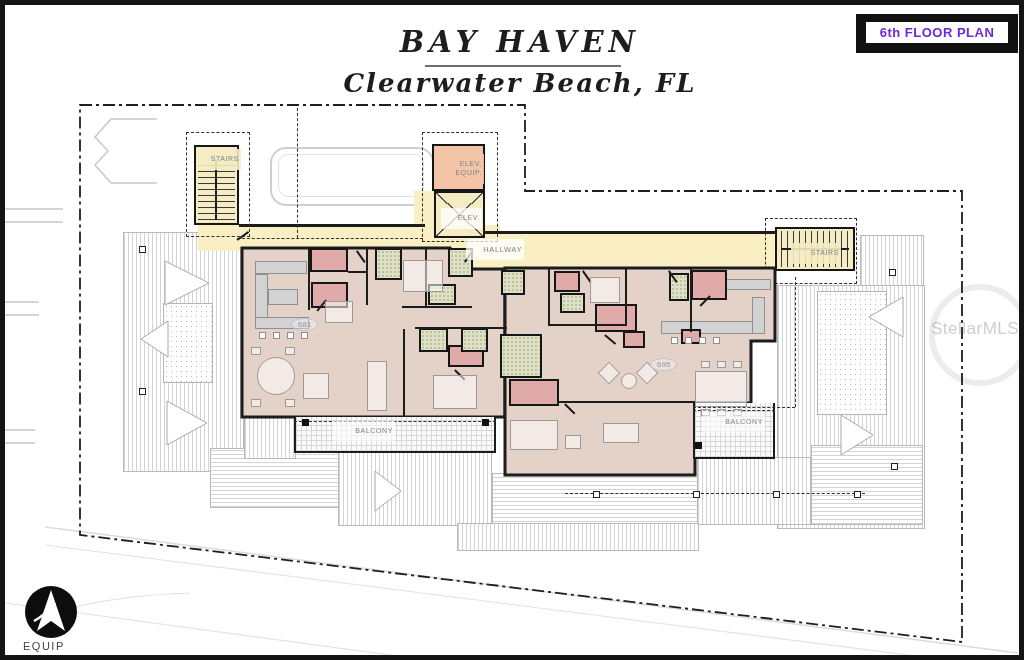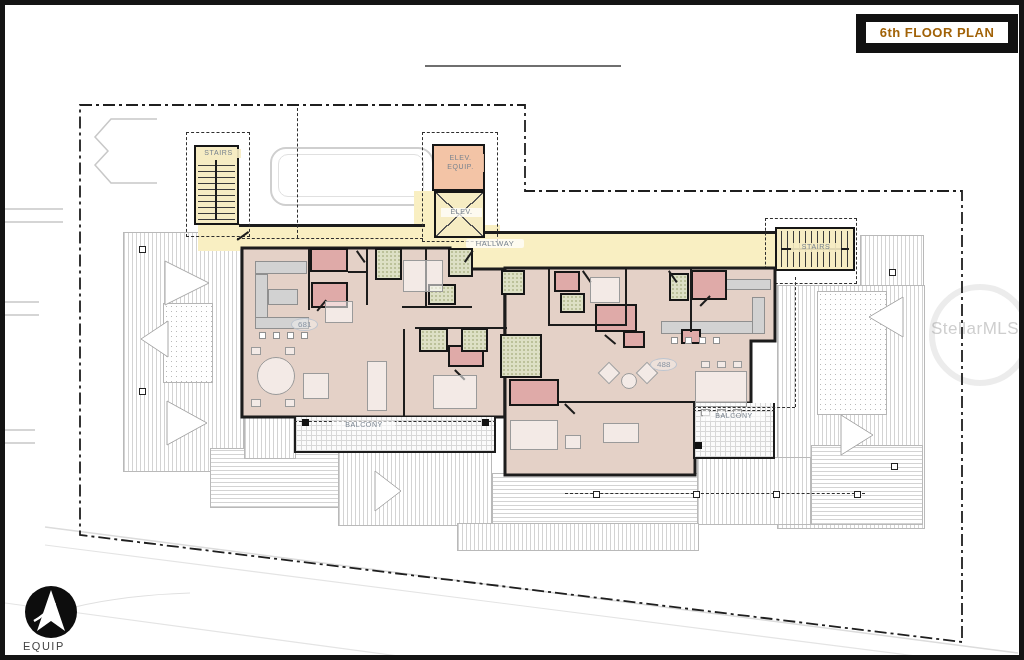--- a/index.html
+++ b/index.html
@@ -42,38 +42,38 @@
   .door{position:absolute;width:14px;height:1.5px;background:#1c1c1c;transform-origin:left center;}
   .furn{position:absolute;border:1px solid #9a9a9a;background:rgba(255,255,255,0.55);box-sizing:border-box;}
   .furn.circle{border-radius:50%;}
   .furn.diamond{transform:rotate(45deg);}
   .sq{position:absolute;width:7px;height:7px;border:1.2px solid #222;background:#fff;box-sizing:border-box;}
   .post{position:absolute;width:7px;height:7px;background:#111;}
   .stool{position:absolute;width:7px;height:7px;border:1px solid #8f8f8f;background:#fff;box-sizing:border-box;}
   .tick{position:absolute;background:#d5d5d5;height:1.5px;}
 
   
-  .lbl{position:absolute;color:#77828e;font-size:7px;letter-spacing:0.6px;text-align:center;
-       background:rgba(255,255,255,0.75);line-height:1.25;white-space:nowrap;padding:0 2px;}
+  .lbl{position:absolute;color:#77828e;font-size:7px;letter-spacing:0.6px;text-align:right;
+       background:rgba(255,255,255,0.75);line-height:1.25;white-space:nowrap;padding:6px 2px;}
   .lbl.onfill{background:rgba(246,236,195,0.9);}
   .unitnum{position:absolute;color:#8b96a4;font-size:8px;border:1px solid #bcc4cf;border-radius:50%;
        padding:1px 6px;background:rgba(255,255,255,0.35);}
 
   
   .title{position:absolute;left:300px;top:20px;width:430px;text-align:center;
        font-family:"DejaVu Serif",serif;font-style:italic;font-weight:700;font-size:29px;
        letter-spacing:5px;color:#1d1d1d;}
   .underline{position:absolute;left:420px;top:60px;width:196px;height:2px;background:#6f6f6f;}
   .subtitle{position:absolute;left:320px;top:63px;width:390px;text-align:center;
        font-family:"DejaVu Serif",serif;font-style:italic;font-weight:700;font-size:26px;
        letter-spacing:2px;color:#1d1d1d;}
   .sheetbox-outer{position:absolute;left:851px;top:9px;width:162px;height:39px;background:#111;}
   .sheetbox-inner{position:absolute;left:859px;top:15px;width:146px;height:25px;background:#fff;
        border:2px solid #111;box-sizing:border-box;text-align:center;font-weight:bold;
-       font-size:13px;line-height:21px;color:#a16207;letter-spacing:0.5px;}
+       font-size:13px;line-height:21px;color:#6d28d9;letter-spacing:0.5px;}
   .watermark{position:absolute;left:926px;top:314px;font-size:17px;color:rgba(165,165,165,0.55);
        letter-spacing:0.5px;}
   .northtxt{position:absolute;left:18px;top:635px;font-size:11px;color:#444;letter-spacing:1.5px;}
 </style>
 </head>
 <body>
 
 <div id="canvas">
 
   <svg class="layer">
@@ -261,23 +261,25 @@
       <div class="furn diamond" style="left: 634px; top: 360px; width: 16px; height: 16px;"></div>
       <div class="furn circle" style="left: 616px; top: 368px; width: 16px; height: 16px;"></div>
       <div class="furn " style="left: 598px; top: 418px; width: 36px; height: 20px;"></div>
       <div class="furn " style="left: 560px; top: 430px; width: 16px; height: 14px;"></div>
     </div>
 
   <div class="lbl" style="left:461px;top:234px;width:54px;font-size:7.5px;border-radius:2px">HALLWAY</div>
   <div class="lbl" style="left:328px;top:416px;width:58px;background:rgba(255,255,255,0.6)">BALCONY</div>
   <div class="lbl" style="left:698px;top:407px;width:58px;background:rgba(255,255,255,0.6)">BALCONY</div>
   <div class="unitnum" style="left:286px;top:313px">681</div>
-  <div class="unitnum" style="left:645px;top:353px">488</div>
-
+  <div class="unitnum" style="left:645px;top:353px">695</div>
+
+  <div class="title">BAY HAVEN</div>
   <div class="underline"></div>
+  <div class="subtitle">Clearwater Beach, FL</div>
 
   <div class="sheetbox-outer"></div>
   <div class="sheetbox-inner">6th FLOOR PLAN</div>
 
   <div class="watermark">StellarMLS</div>
 
   <svg class="abs" style="left:16px;top:580px" width="60" height="56">
     <circle cx="30" cy="27" r="26" fill="#0d0d0d"></circle>
     <path d="M30,5 L44,46 L30,36 L16,46 Z" fill="#fff"></path>
     <path d="M13,36 Q24,30 34,18" stroke="#fff" stroke-width="2.5" fill="none"></path>

